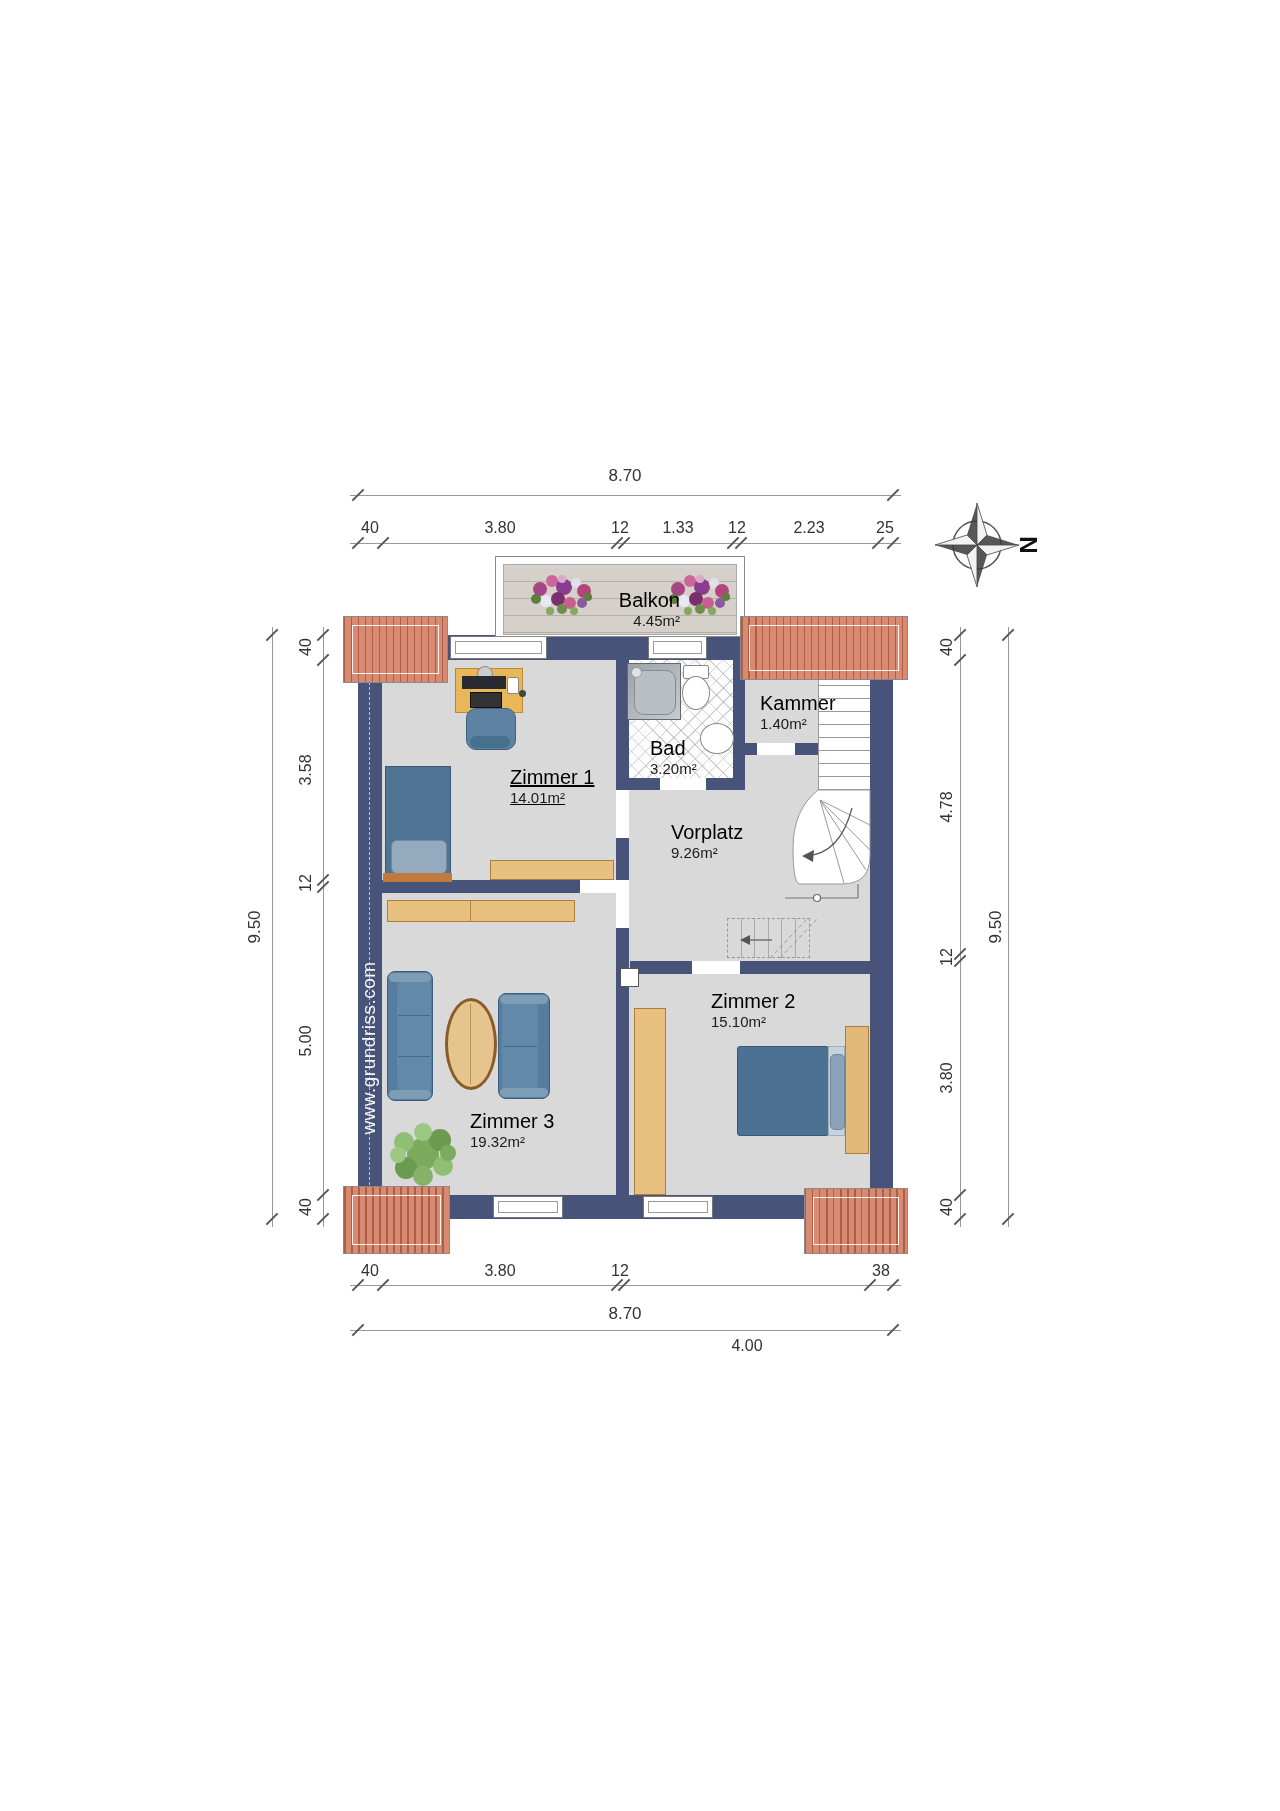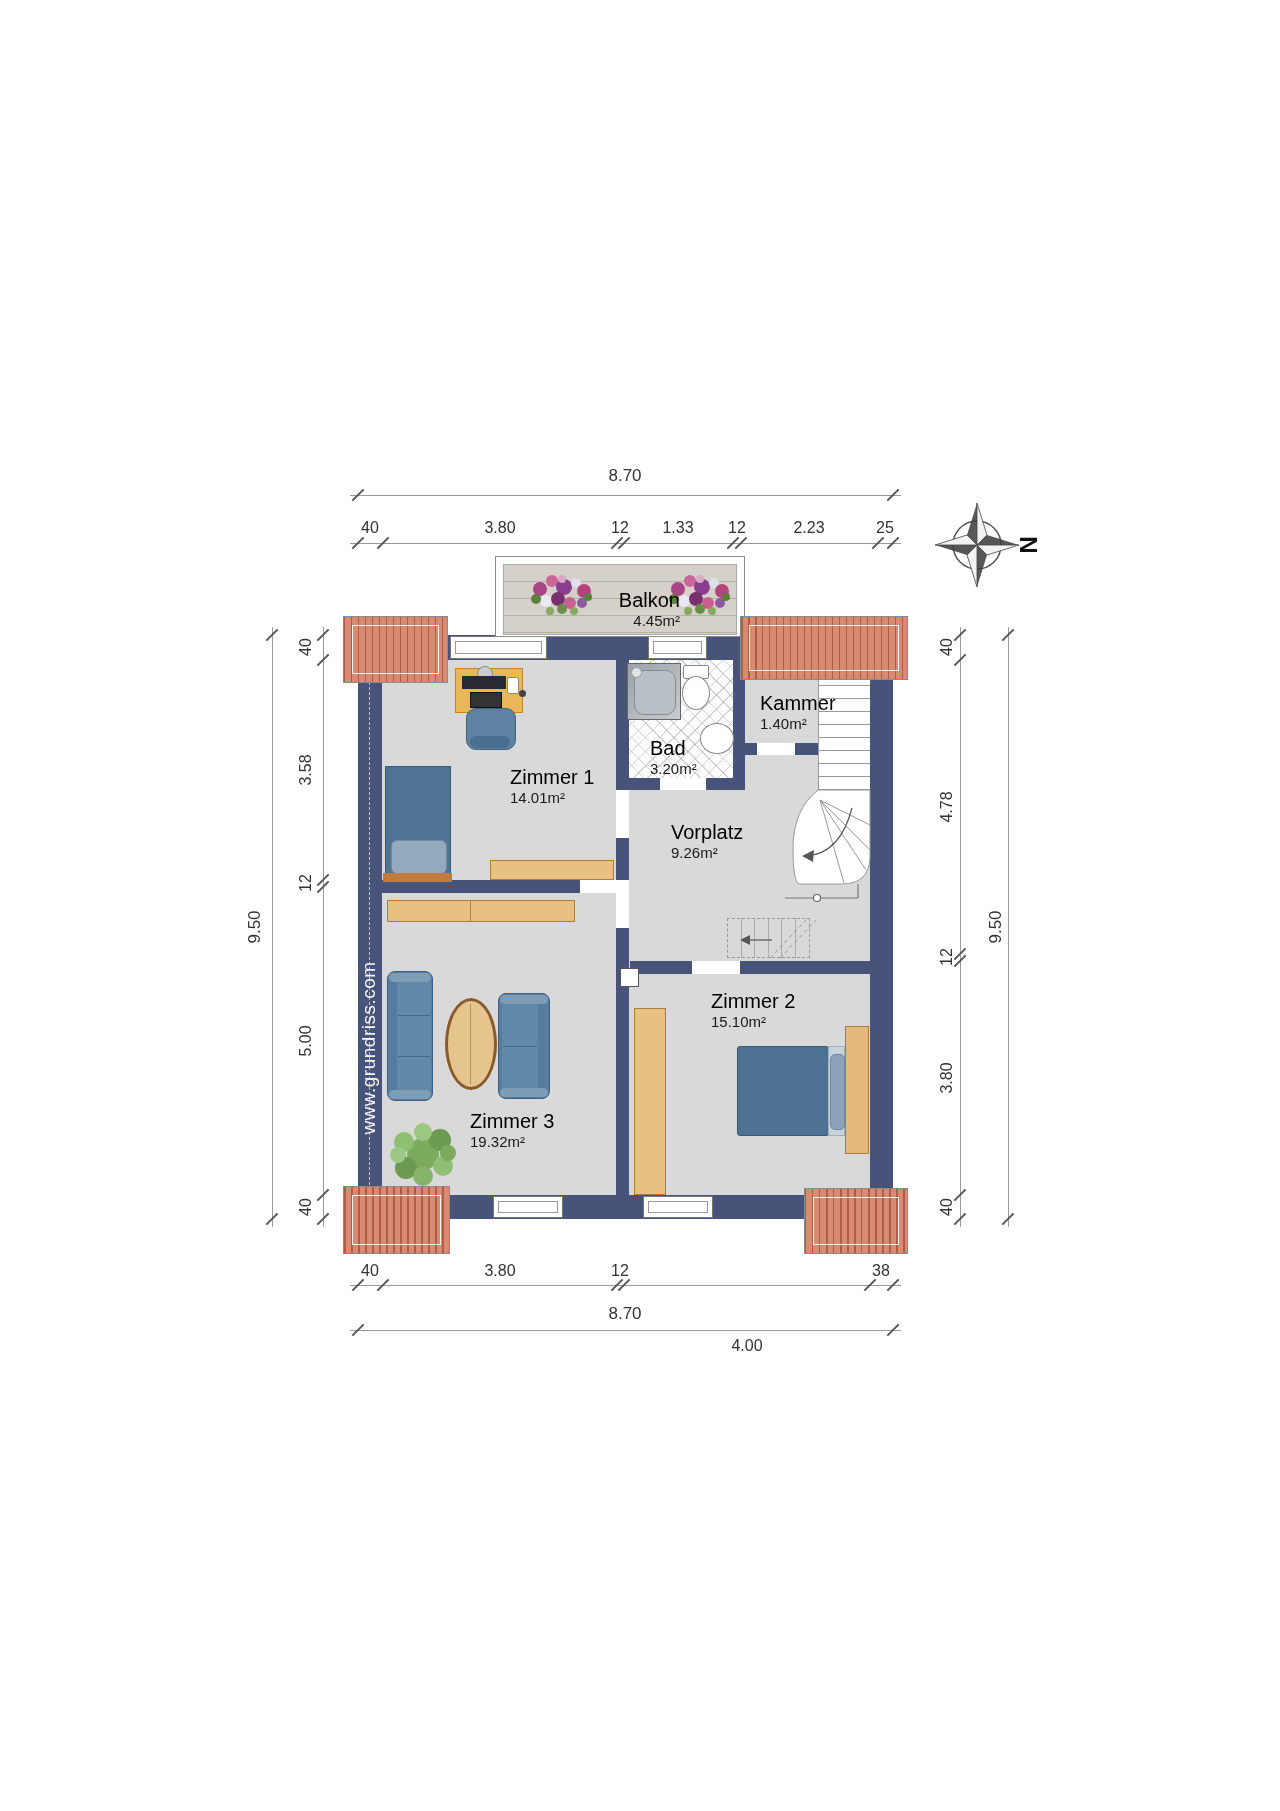--- a/index.html
+++ b/index.html
@@ -132,21 +132,21 @@
   <div style="position:absolute;left:462px;top:676px;width:44px;height:13px;background:#2a2a33;"></div>
   <div style="position:absolute;left:470px;top:692px;width:30px;height:14px;background:#333;border:1px solid #111;"></div>
   <div style="position:absolute;left:507px;top:677px;width:10px;height:15px;background:#fff;border:1px solid #888;border-radius:2px;"></div>
   <div style="position:absolute;left:519px;top:690px;width:7px;height:7px;border-radius:50%;background:#444;"></div>
   <div style="position:absolute;left:466px;top:708px;width:48px;height:40px;background:#5e82a2;border:1px solid #41617f;border-radius:10px;"></div>
   <div style="position:absolute;left:470px;top:736px;width:40px;height:12px;background:#47708f;border-radius:8px;"></div>
   <div style="position:absolute;left:385px;top:766px;width:66px;height:117px;background:#4f7392;border:1px solid #3b5a75;box-sizing:border-box;"></div>
   <div style="position:absolute;left:391px;top:840px;width:54px;height:32px;background:#93aabf;border:1px solid #7787a0;border-radius:6px;"></div>
   <div style="position:absolute;left:383px;top:873px;width:69px;height:9px;background:#c07a3e;"></div>
   <div class="wood" style="left:490px;top:860px;width:124px;height:20px;"></div>
-  <div class="roomlabel" style="left:510px;top:765px;">
+  <div class="roomlabel" style="left:510px;top:765px;text-decoration:underline;">
     <div class="rname">Zimmer 1</div>
     <div class="rarea">14.01m²</div>
   </div>
 
   <div style="position:absolute;left:627px;top:663px;width:54px;height:57px;background:linear-gradient(135deg,#9aa2a8,#c6ccd1);border:1px solid #666;box-sizing:border-box;"></div>
   <div style="position:absolute;left:634px;top:670px;width:40px;height:43px;background:#b8bfc5;border:1px solid #8a8a8a;border-radius:10px;"></div>
   <div style="position:absolute;left:631px;top:667px;width:9px;height:9px;border-radius:50%;background:#dde3e8;border:1px solid #999;"></div>
   <div style="position:absolute;left:683px;top:665px;width:24px;height:12px;background:#fff;border:1px solid #888;border-radius:2px;"></div>
   <div style="position:absolute;left:682px;top:676px;width:26px;height:32px;background:#fff;border:1px solid #888;border-radius:50%;"></div>
   <div style="position:absolute;left:700px;top:723px;width:32px;height:29px;background:#fff;border:1px solid #888;border-radius:50%;"></div>

